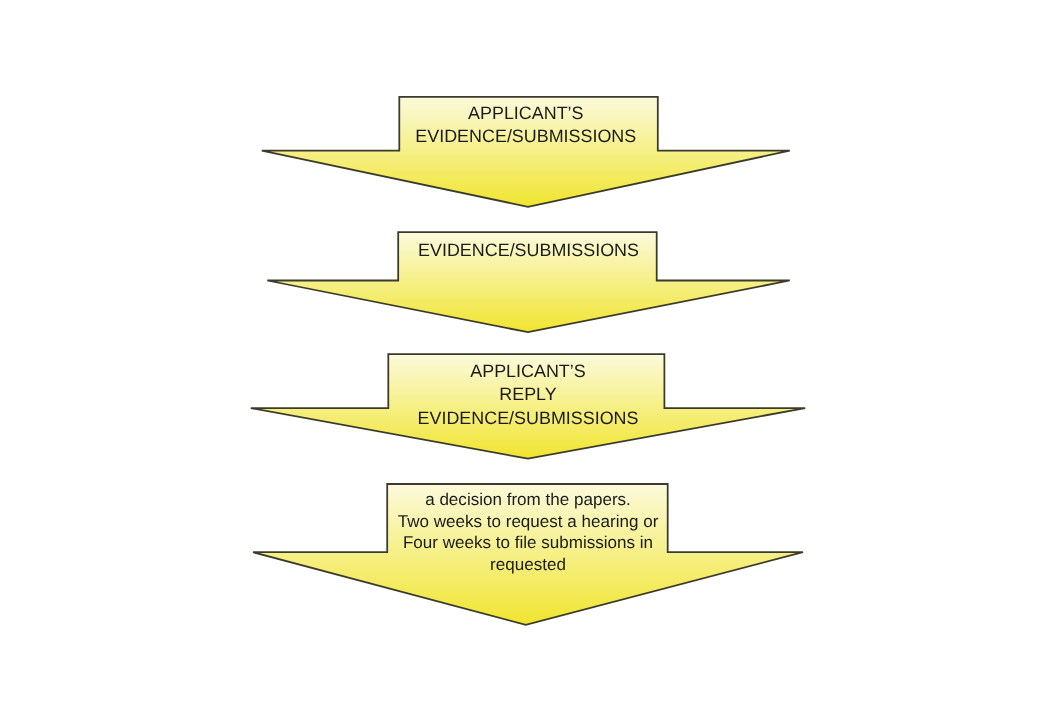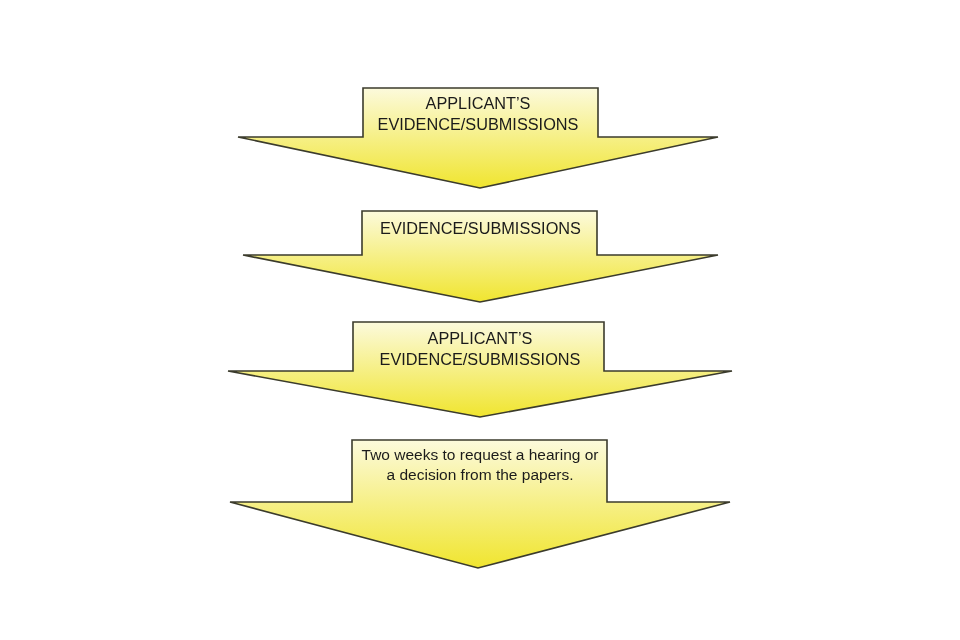--- a/index.html
+++ b/index.html
@@ -81,33 +81,36 @@
       <defs>
         <linearGradient id="g3" x1="0" y1="0" x2="0" y2="1">
           <stop offset="0" stop-color="#FCFADC"></stop>
           <stop offset="1" stop-color="#F0E52F"></stop>
         </linearGradient>
       </defs>
       <polygon points="125,0 376,0 376,49 504,49 252,95 0,49 125,49" fill="url(#g3)" stroke-width="1.6" stroke-linejoin="miter" stroke="#3B3B2C"></polygon>
     </svg>
     <div class="label label-caps" style="top:6px">
       <div>APPLICANT’S</div>
+      <div>REPLY</div>
       <div>EVIDENCE/SUBMISSIONS</div>
     </div>
   </div>
 
   <div class="arrow" style="left:230px; top:440px; width:500px; height:128px">
     <svg width="500" height="128" viewBox="0 0 500 128">
       <defs>
         <linearGradient id="g4" x1="0" y1="0" x2="0" y2="1">
           <stop offset="0" stop-color="#FCFADC"></stop>
           <stop offset="1" stop-color="#F0E52F"></stop>
         </linearGradient>
       </defs>
       <polygon points="122,0 377,0 377,62 500,62 248,128 0,62 122,62" fill="url(#g4)" stroke-width="1.6" stroke-linejoin="miter" stroke="#3B3B2C"></polygon>
     </svg>
     <div class="label label-small" style="top:5px">
+      <div>a decision from the papers.</div>
       <div>Two weeks to request a hearing or</div>
-      <div>a decision from the papers.</div>
+      <div>Four weeks to file submissions in</div>
+      <div>requested</div>
     </div>
   </div>
 
 </div>
 
 </body></html>

